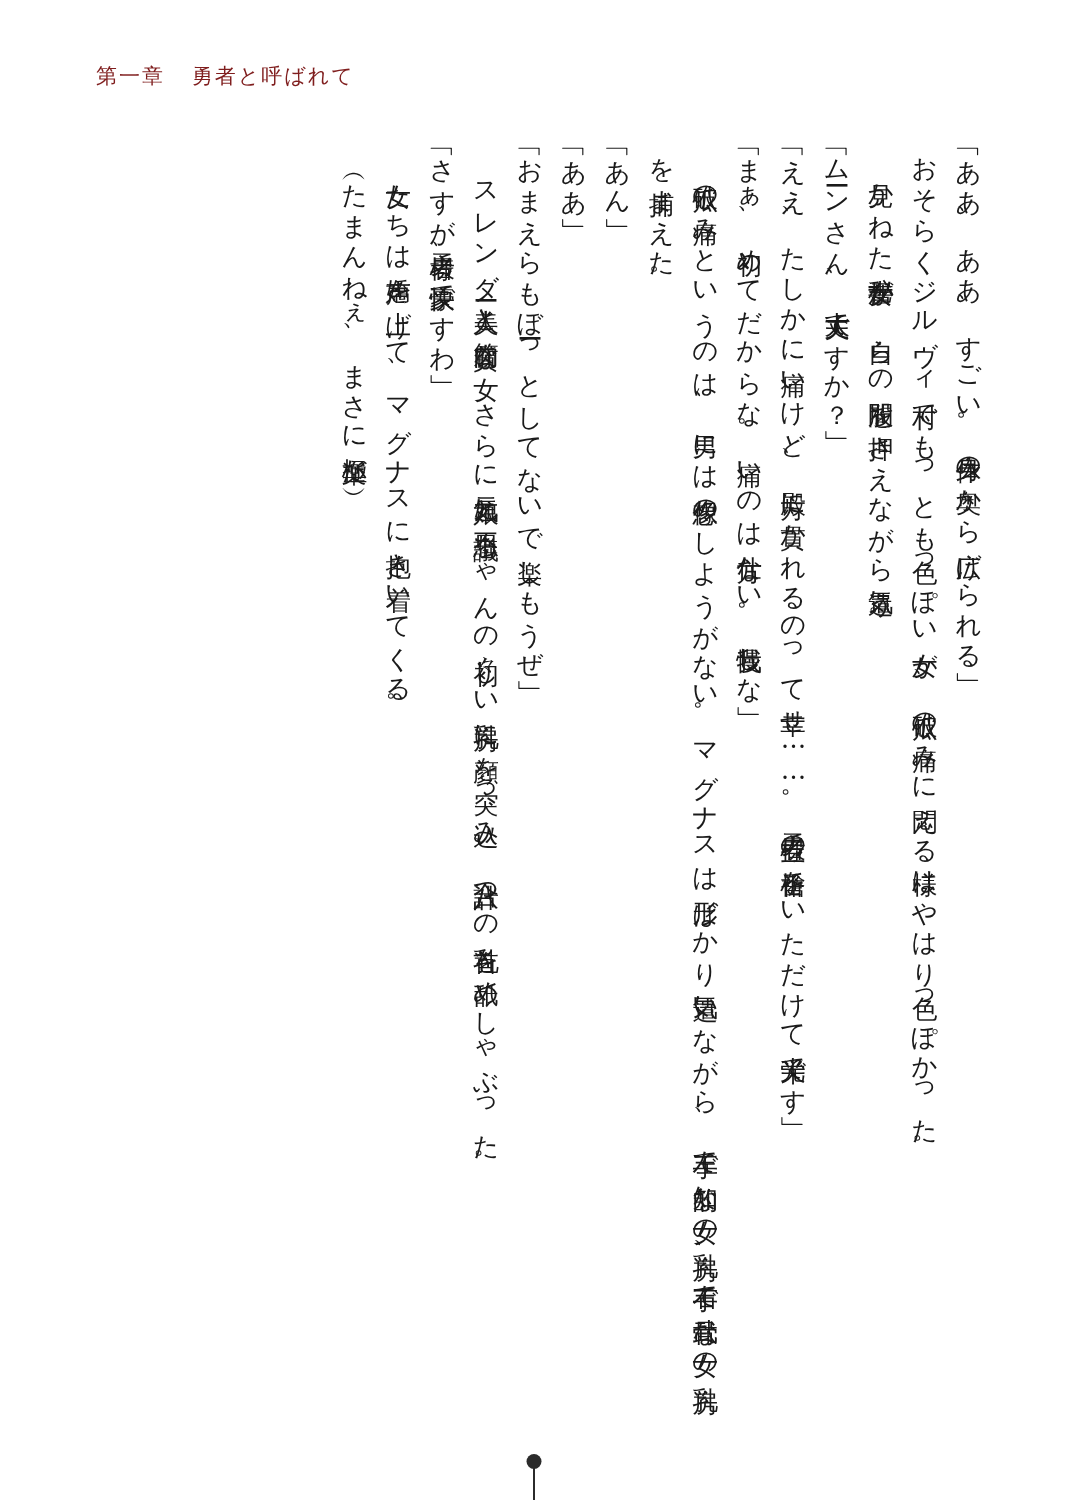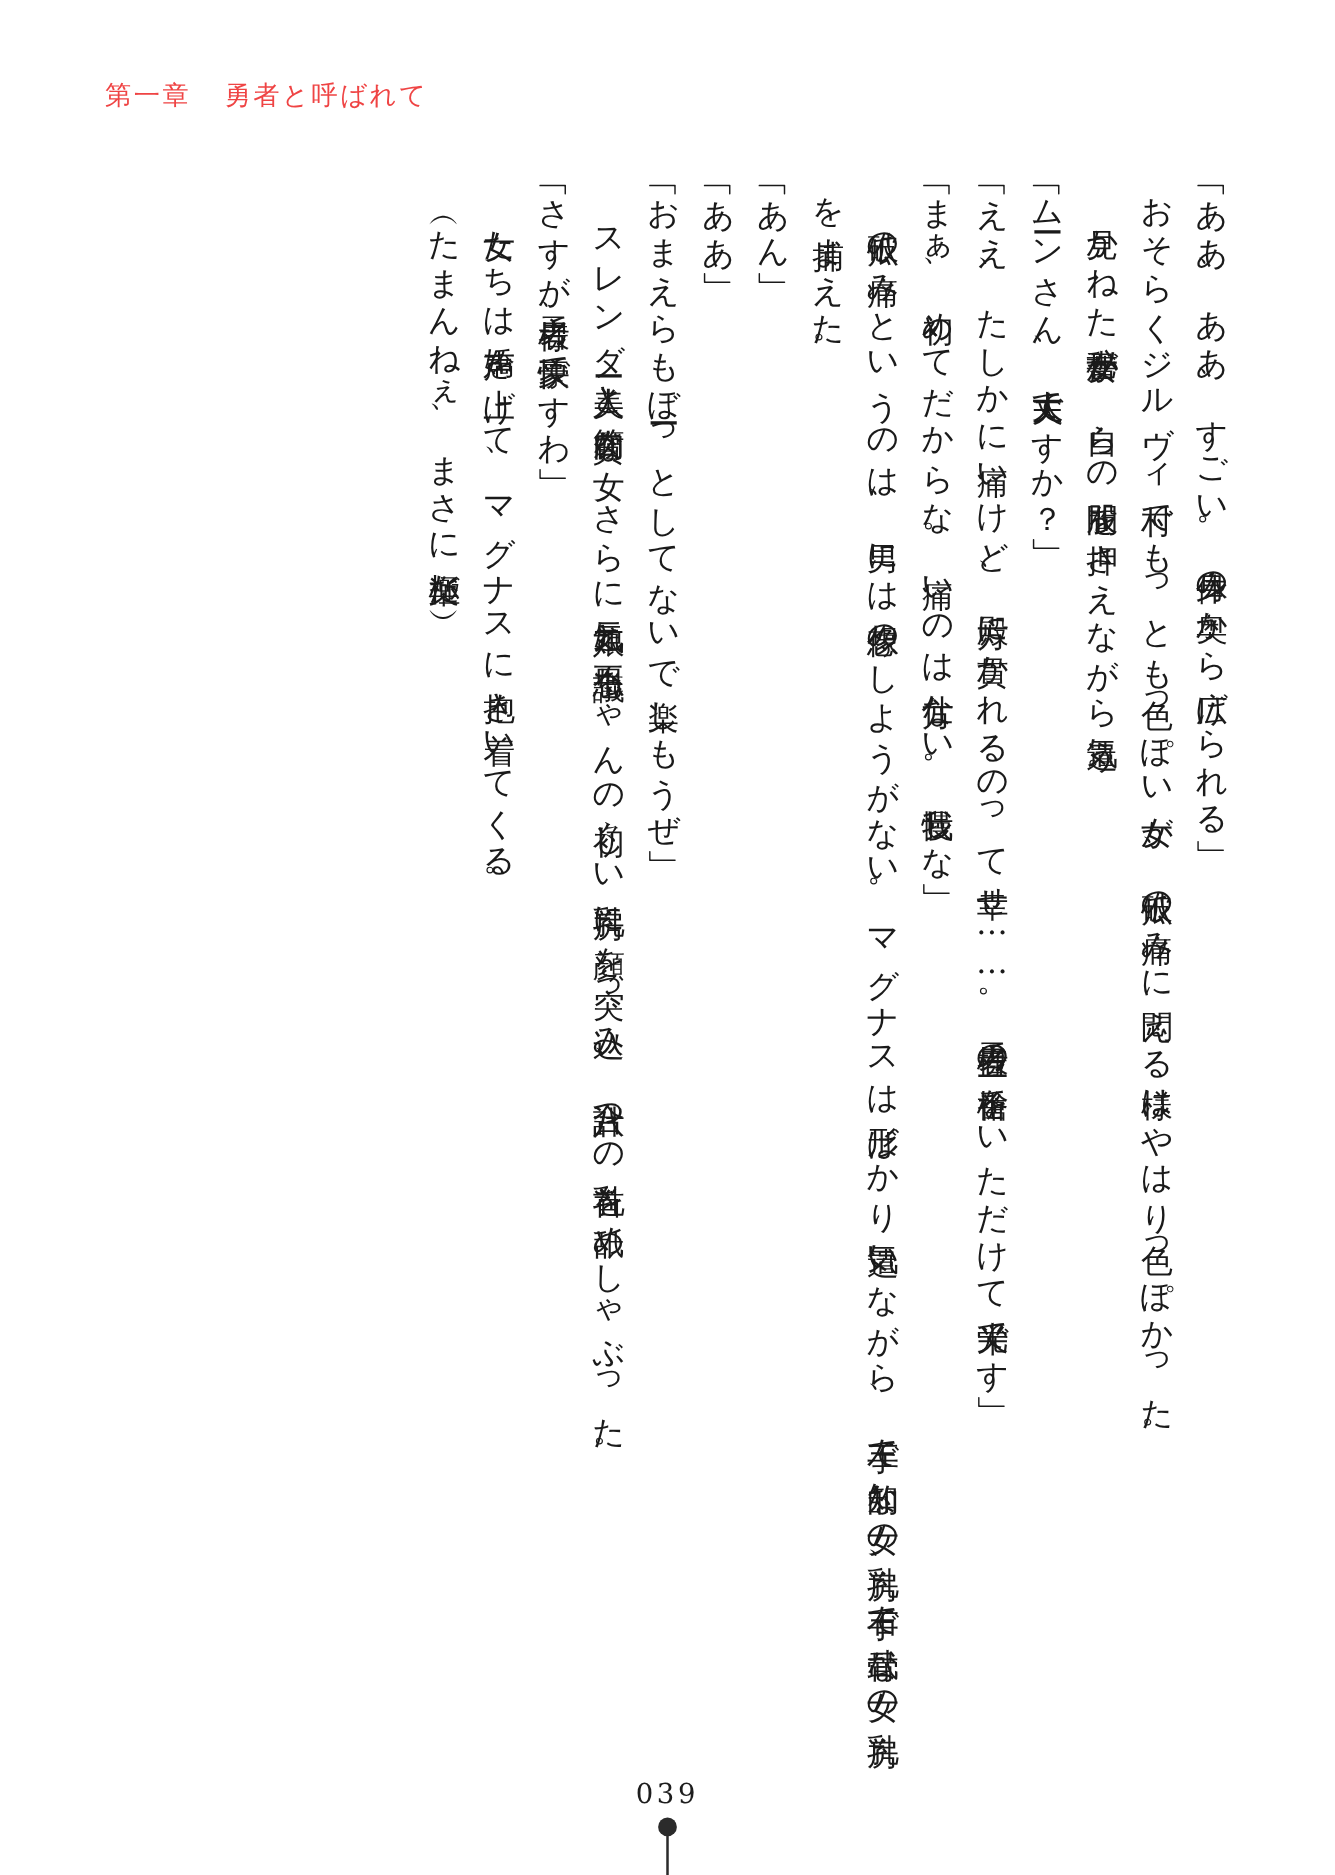--- a/index.html
+++ b/index.html
@@ -13,25 +13,25 @@
     height: 1500px;
     background: #ffffff;
     overflow: hidden;
     font-family: "DejaVu Serif", "Liberation Serif", serif;
     color: #1a1a1a;
   }
   
   .running-header {
     position: absolute;
     top: 62px;
-    left: 84px;
+    left: 96px;
     font-size: 21px;
     letter-spacing: 2px;
     white-space: nowrap;
-    color: #ef4444;
+    color: #7f1d1d;
   }
   .running-header .chap-num {
     margin-right: 18px;
   }
 
   
   .body-text {
     position: absolute;
     top: 140px;
     right: 78px;
@@ -113,20 +113,19 @@
     <p class="indent">破瓜の痛みというのは、男には想像のしようがない。マグナスは形ばかり気遣いながら、左手で知的な女の乳房、右手で武骨な女の乳房を捕まえた。</p>
     <p>「あん」</p>
     <p>「ああ」</p>
     <p>「おまえらもぼーっとしてないで楽しもうぜ」</p>
     <p class="indent">スレンダー美人と筋肉質な女、さらに元気娘と不思議ちゃんの初々しい乳房に顔を突っ込み、合計八つの乳首を舐めしゃぶった。</p>
     <p>「さすが勇者様、豪快ですわ」</p>
     <p class="indent">女たちは嬌声を上げて、マグナスに抱き着いてくる。</p>
     <p class="indent">（たまんねぇ、まさに極楽だ）</p>
   </div>
 
-  <div class="page-number">039</div>
 
   <div class="page-ornament">
     <div class="dot"></div>
     <div class="stem"></div>
   </div>
 
 </div>
 
 </body></html>

